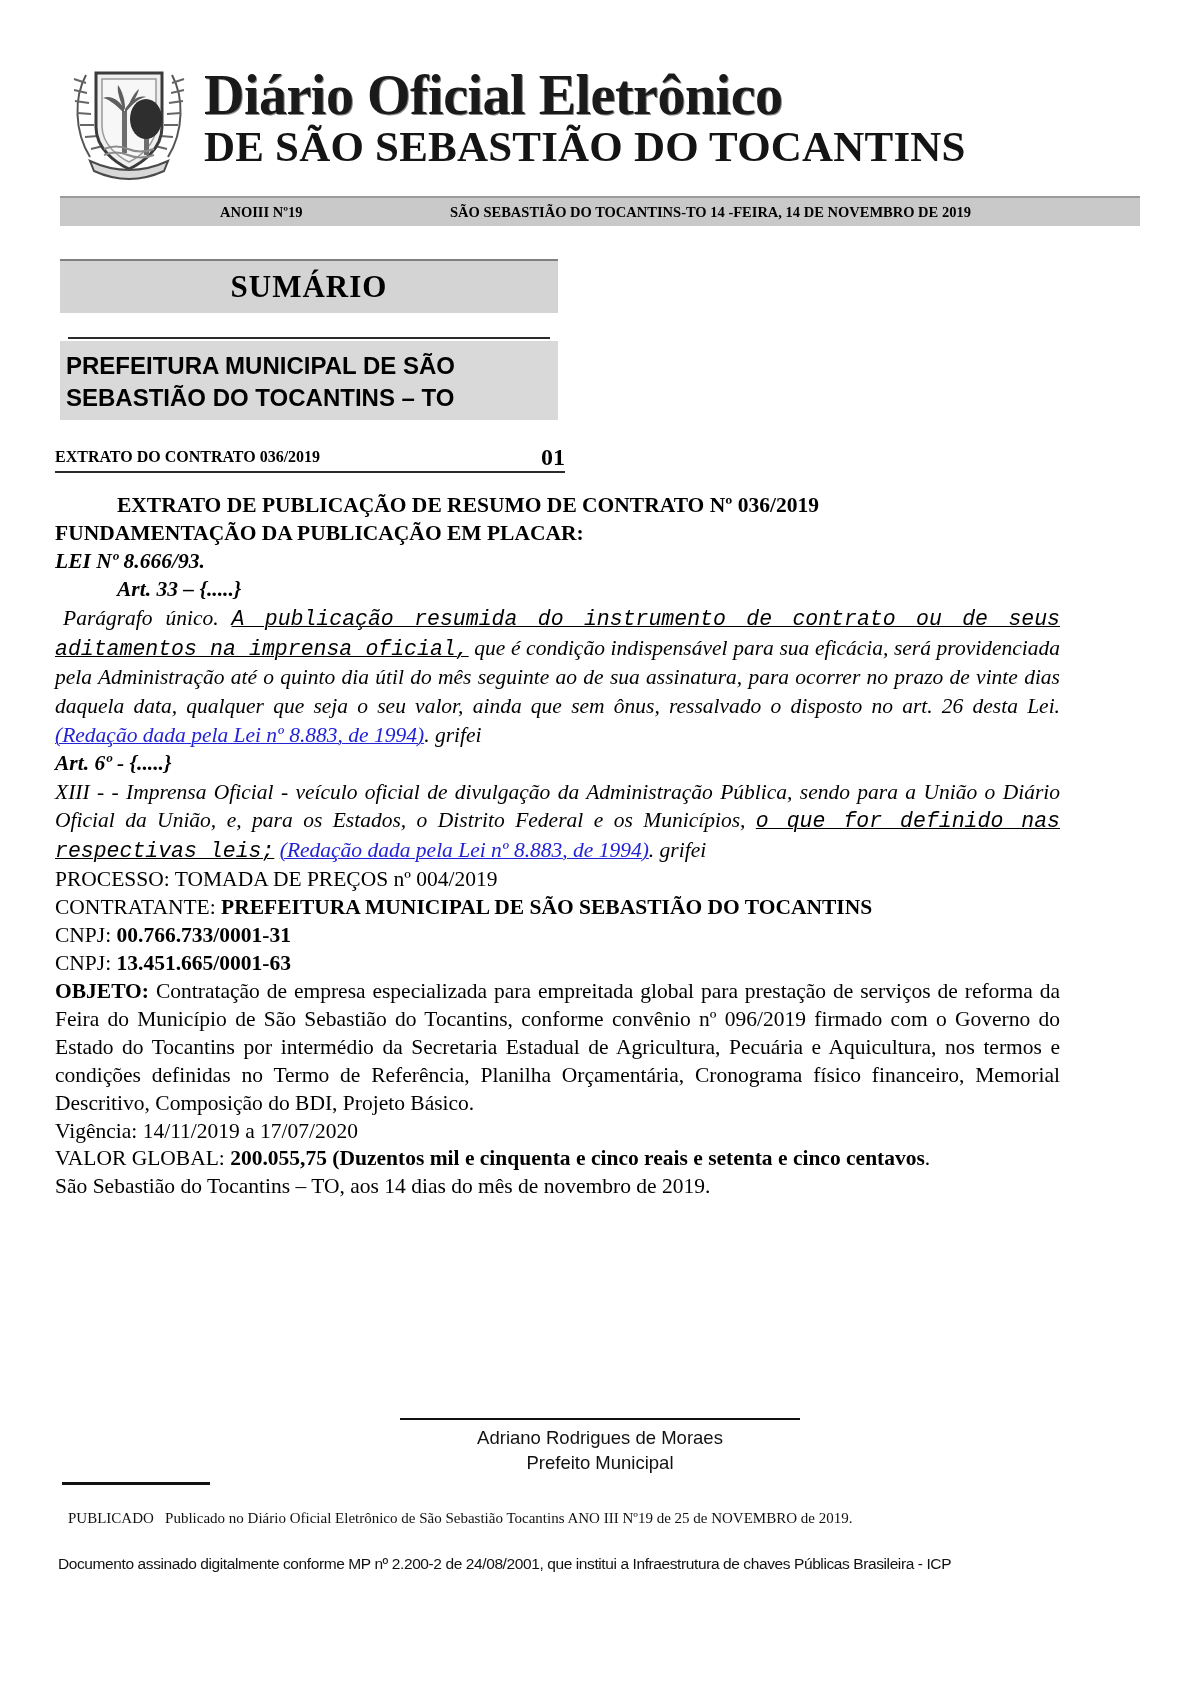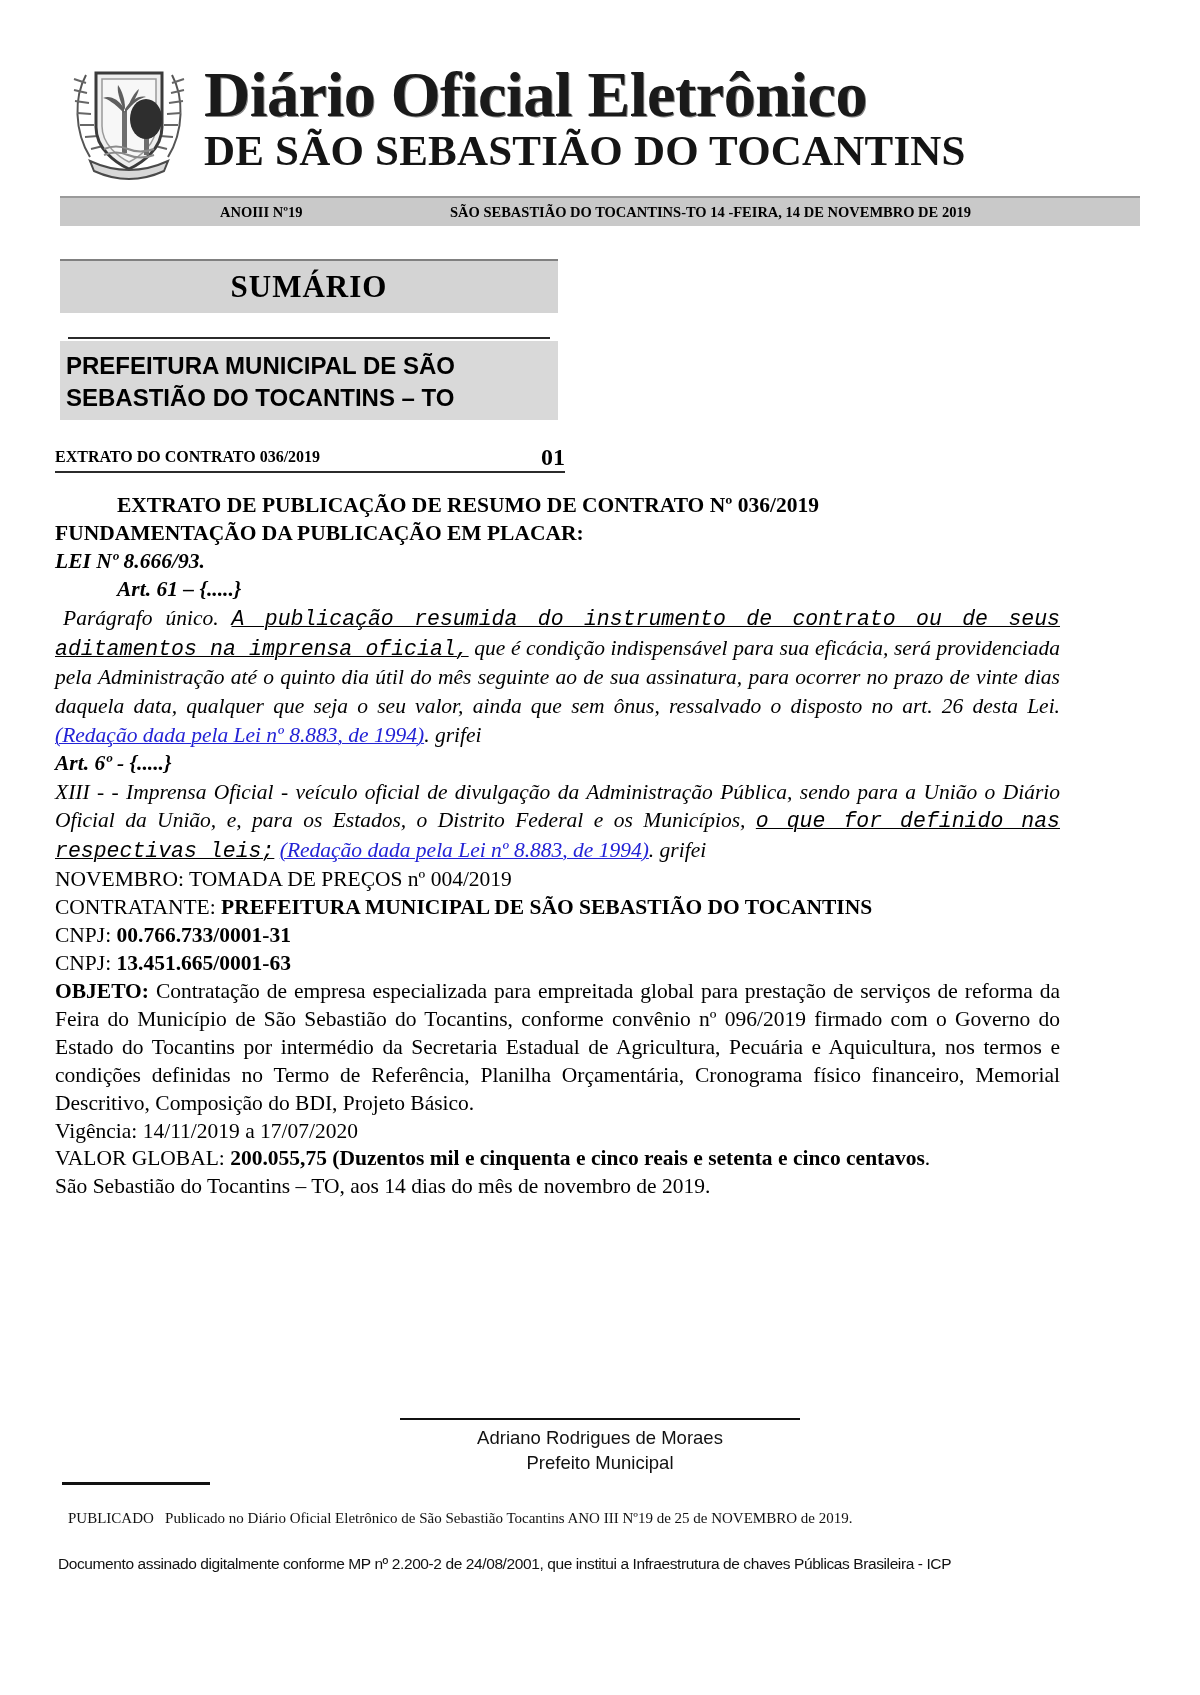--- a/index.html
+++ b/index.html
@@ -46,21 +46,21 @@
   .masthead-titles {
     flex: 1 1 auto;
     display: flex;
     flex-direction: column;
     justify-content: center;
     padding-top: 2px;
   }
   .title-main {
     font-family: "Liberation Serif", "DejaVu Serif", serif;
     font-weight: bold;
-    font-size: 64px;
+    font-size: 56px;
     line-height: 0.95;
     letter-spacing: -0.5px;
     white-space: nowrap;
     color: #1a1a1a;
     text-shadow: 1px 1px 0 #888;
   }
   .title-sub {
     font-family: "Liberation Serif", "DejaVu Serif", serif;
     font-weight: bold;
     font-size: 43px;
@@ -357,39 +357,39 @@
 
   <div class="body">
 
     <p class="blk-title">
       <span class="indent">EXTRATO DE PUBLICAÇÃO DE RESUMO DE CONTRATO Nº 036/2019</span>
     </p>
     <p class="blk-title">FUNDAMENTAÇÃO DA PUBLICAÇÃO EM PLACAR:</p>
 
     <p class="lei-ref">LEI Nº 8.666/93.</p>
 
-    <p class="art-ref art-indent">Art. 61 – {.....}</p>
+    <p class="art-ref art-indent">Art. 33 – {.....}</p>
 
     <p class="quote quote-first">
       <span>Parágrafo único.</span>
       <u class="plain">A publicação resumida do instrumento de contrato ou de seus aditamentos na imprensa oficial,</u>
       <span>que é condição indispensável para sua eficácia, será providenciada pela Administração até o quinto dia útil do mês seguinte ao de sua assinatura, para ocorrer no prazo de vinte dias daquela data, qualquer que seja o seu valor, ainda que sem ônus, ressalvado o disposto no art. 26 desta Lei.</span>
       <a class="link" href="#">(Redação dada pela Lei nº 8.883, de 1994)</a><span>. grifei</span>
     </p>
 
     <p class="art-ref">Art. 6º - {.....}</p>
 
     <p class="quote">
       <span>XIII -  - Imprensa Oficial - veículo oficial de divulgação da Administração Pública, sendo para a União o Diário Oficial da União, e, para os Estados, o Distrito Federal e os Municípios,</span>
       <u class="plain">o que for definido nas respectivas leis;</u>
       <a class="link" href="#">(Redação dada pela Lei nº 8.883, de 1994)</a><span>. grifei</span>
     </p>
 
     <p class="field">
-      <span>NOVEMBRO:</span>
+      <span>PROCESSO:</span>
       <span>TOMADA DE PREÇOS nº 004/2019</span>
     </p>
 
     <p class="field">
       <span>CONTRATANTE:</span>
       <b>PREFEITURA MUNICIPAL DE SÃO SEBASTIÃO DO TOCANTINS</b>
     </p>
 
     <p class="field">
       <span>CNPJ:</span>

